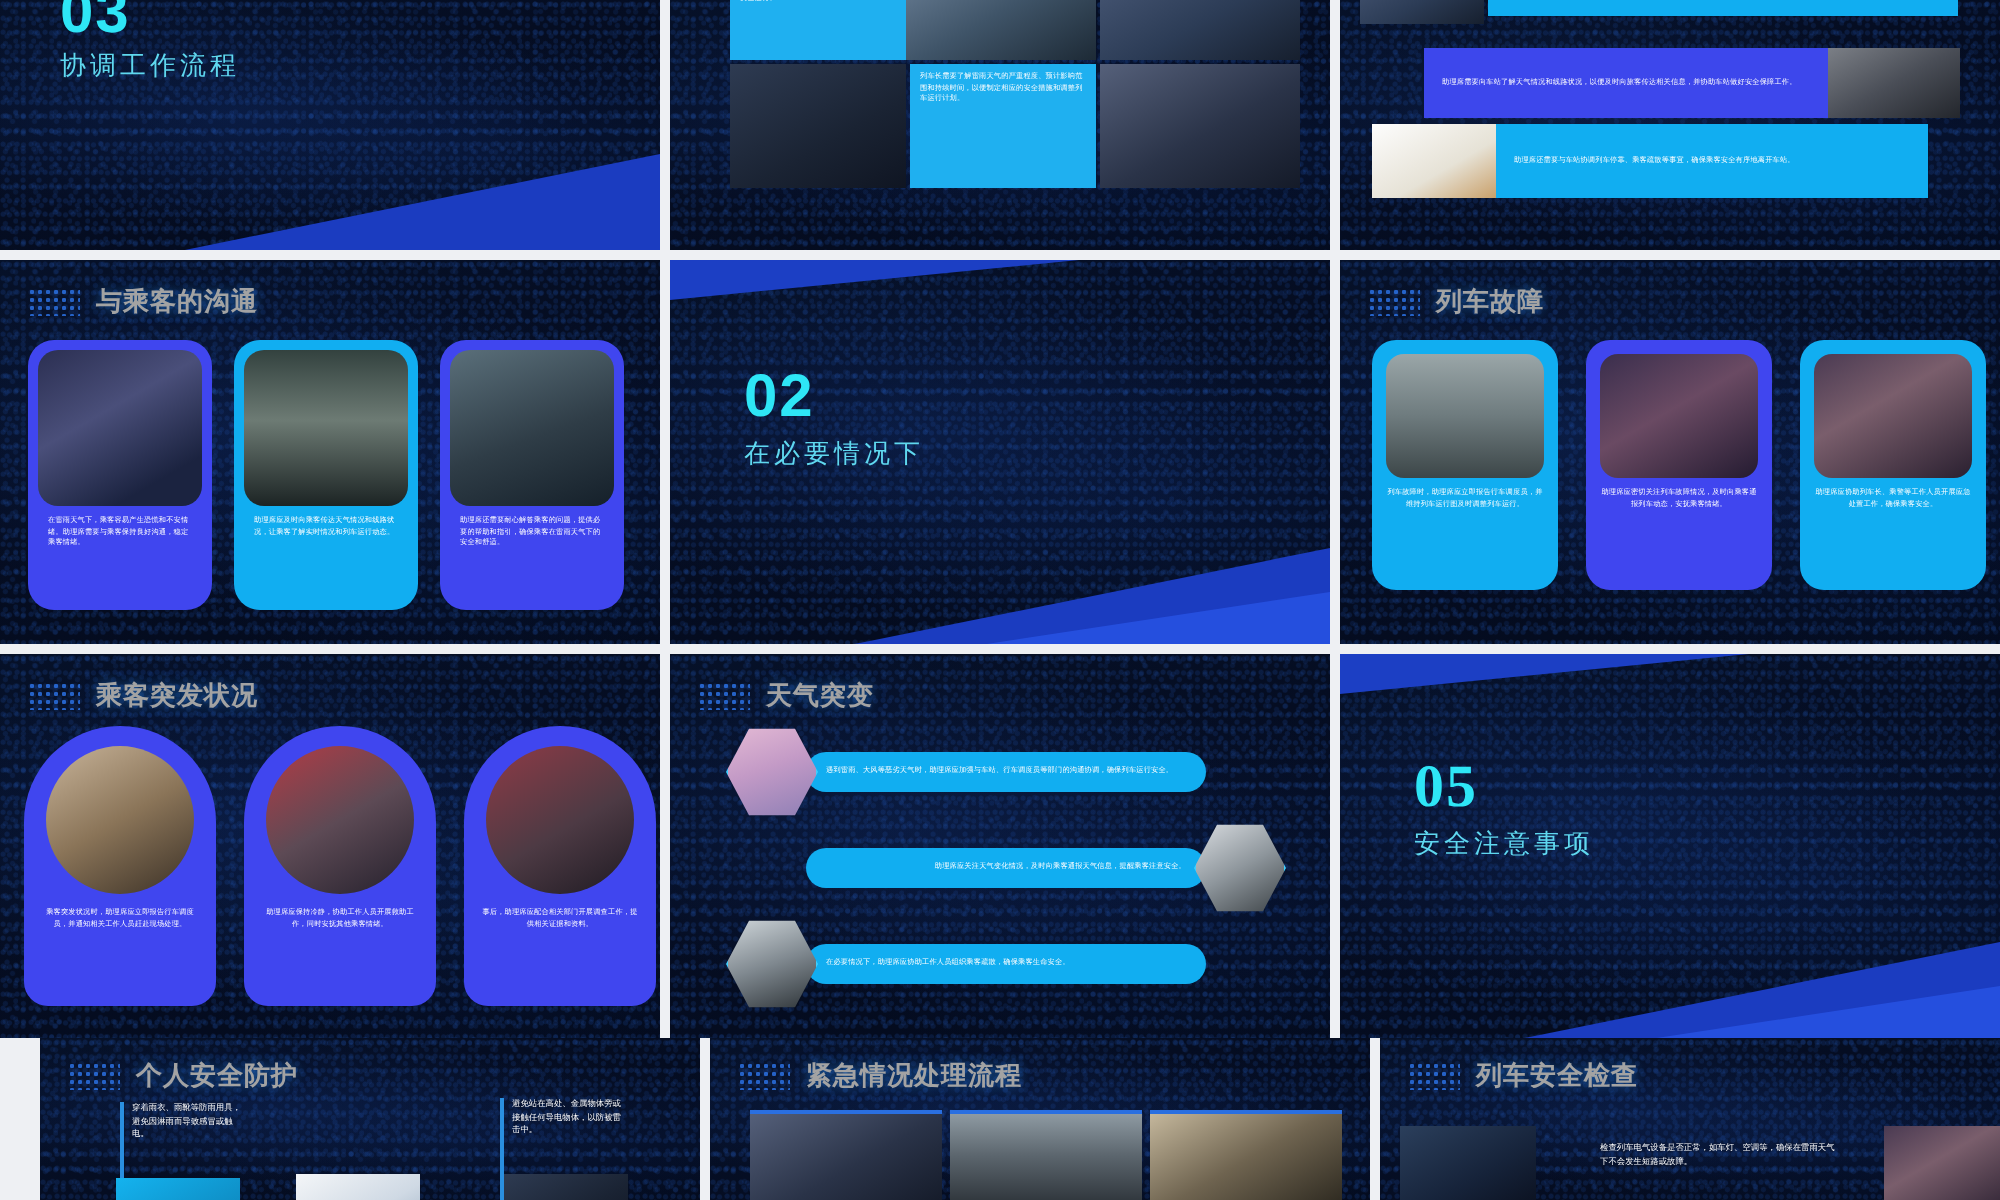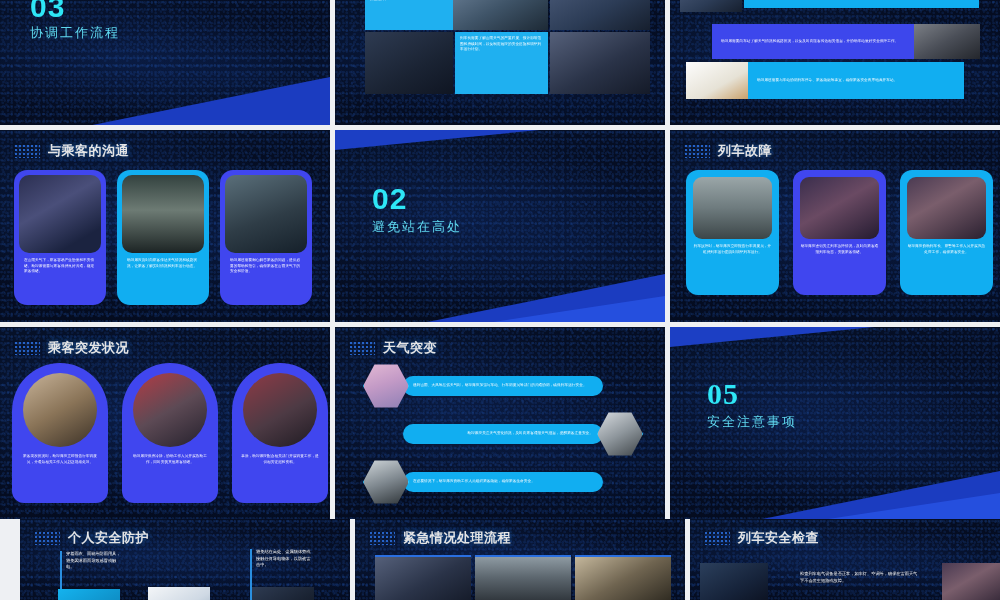--- a/index.html
+++ b/index.html
@@ -35,21 +35,21 @@
   .wedge-br { position:absolute; bottom:0; right:0; width:72%; height:48px;
     background:#1b3cc0; clip-path:polygon(100% 0,100% 100%,0 100%); }
   .wedge-br2 { position:absolute; bottom:0; right:0; width:52%; height:26px;
     background:#2a55e8; clip-path:polygon(100% 0,100% 100%,0 100%); opacity:.75; }
 
   
   .hdr { position:absolute; top:12px; left:14px; display:flex; align-items:center; gap:8px; }
   .dots { width:26px; height:14px;
     background-image:radial-gradient(#2a6fe0 0 1px, transparent 1.2px);
     background-size:4px 4px; opacity:.85; }
-  .hdr-t { font-size:13px; font-weight:bold; color:#e5e5e5; letter-spacing:.5px;
+  .hdr-t { font-size:13px; font-weight:bold; color:#a3a3a3; letter-spacing:.5px;
     text-shadow:0 0 6px rgba(40,150,255,.55); }
 
   
   .cap { font-size:3.6px; line-height:1.55; color:#ffffff; letter-spacing:.1px; }
   .cap9 { font-size:4.2px; line-height:1.6; color:#fff; }
 
   
   .s1-row { position:absolute; top:40px; left:14px; display:flex; gap:11px; }
   .s1-card { width:92px; height:135px; border-radius:13px; padding:5px;
     display:flex; flex-direction:column; }
@@ -196,21 +196,21 @@
       </div>
     </div>
   </div>
 
   <div class="slide sec">
     <div class="bg-map"></div>
     <div class="wedge-tl"></div>
     <div class="wedge-br"></div>
     <div class="wedge-br2"></div>
     <div class="num" style="top:54px;left:37px;">02</div>
-    <div class="sub" style="top:88px;left:37px;">避免站在高处</div>
+    <div class="sub" style="top:88px;left:37px;">在必要情况下</div>
   </div>
 
   <div class="slide">
     <div class="bg-map"></div>
     <div class="hdr">
       <span class="dots"></span>
       <span class="hdr-t">列车故障</span>
     </div>
     <div class="s2-row">
       <div class="s2-card c-cyan">

